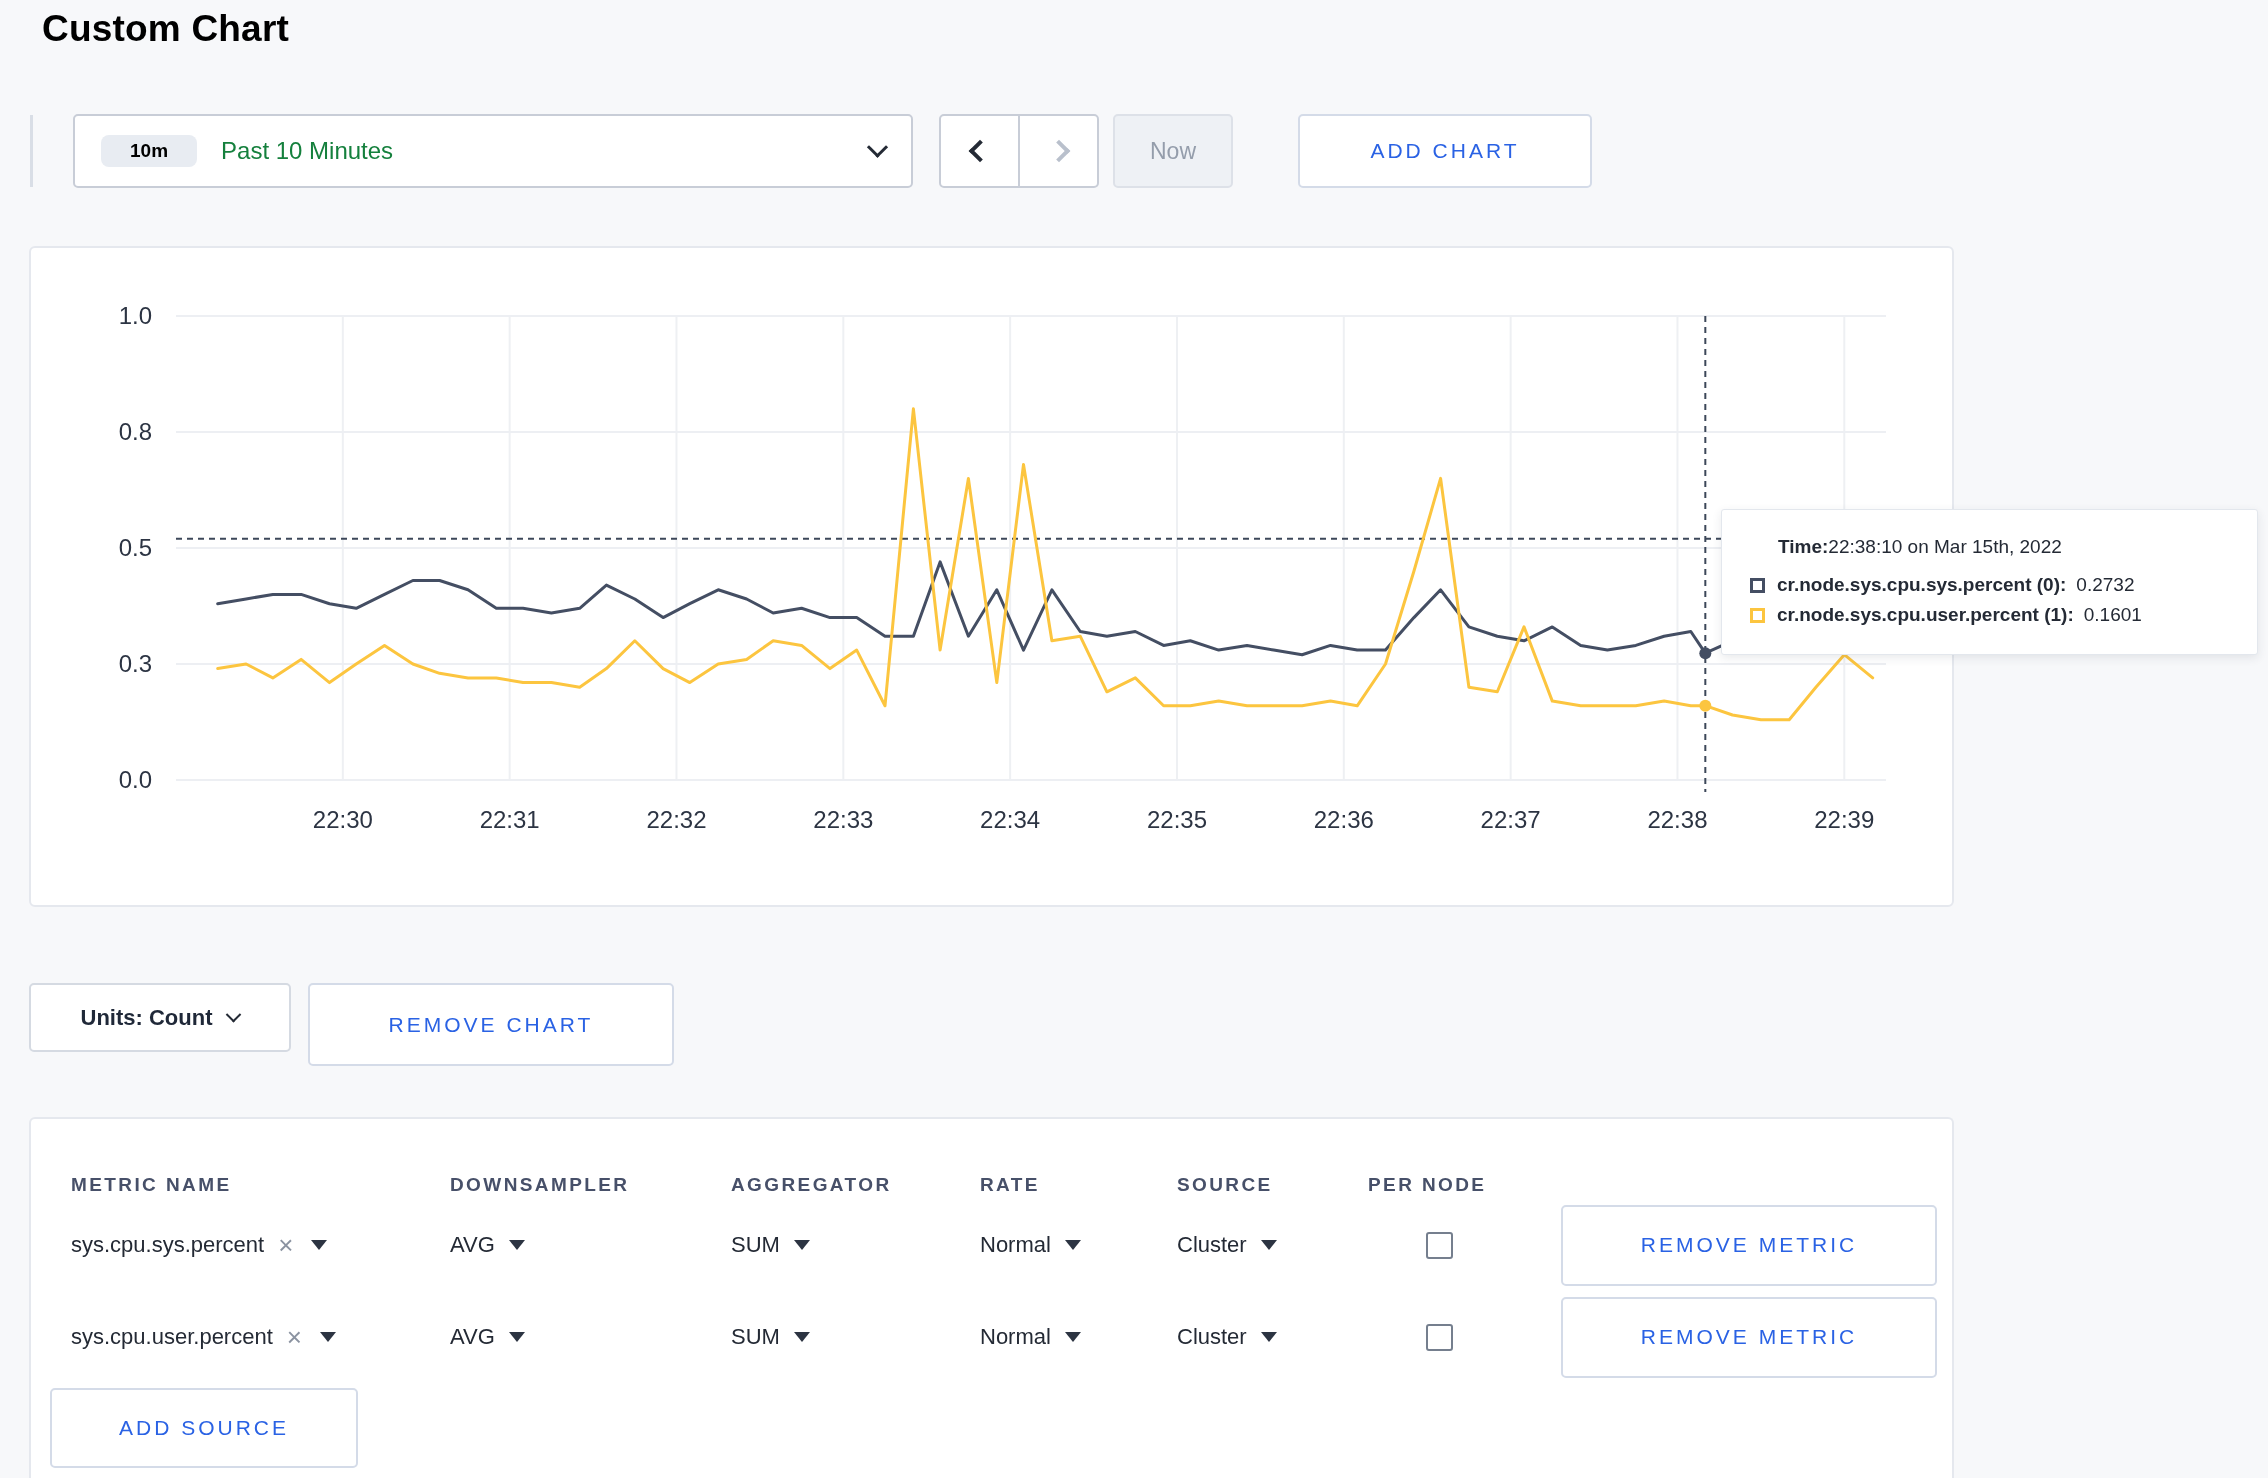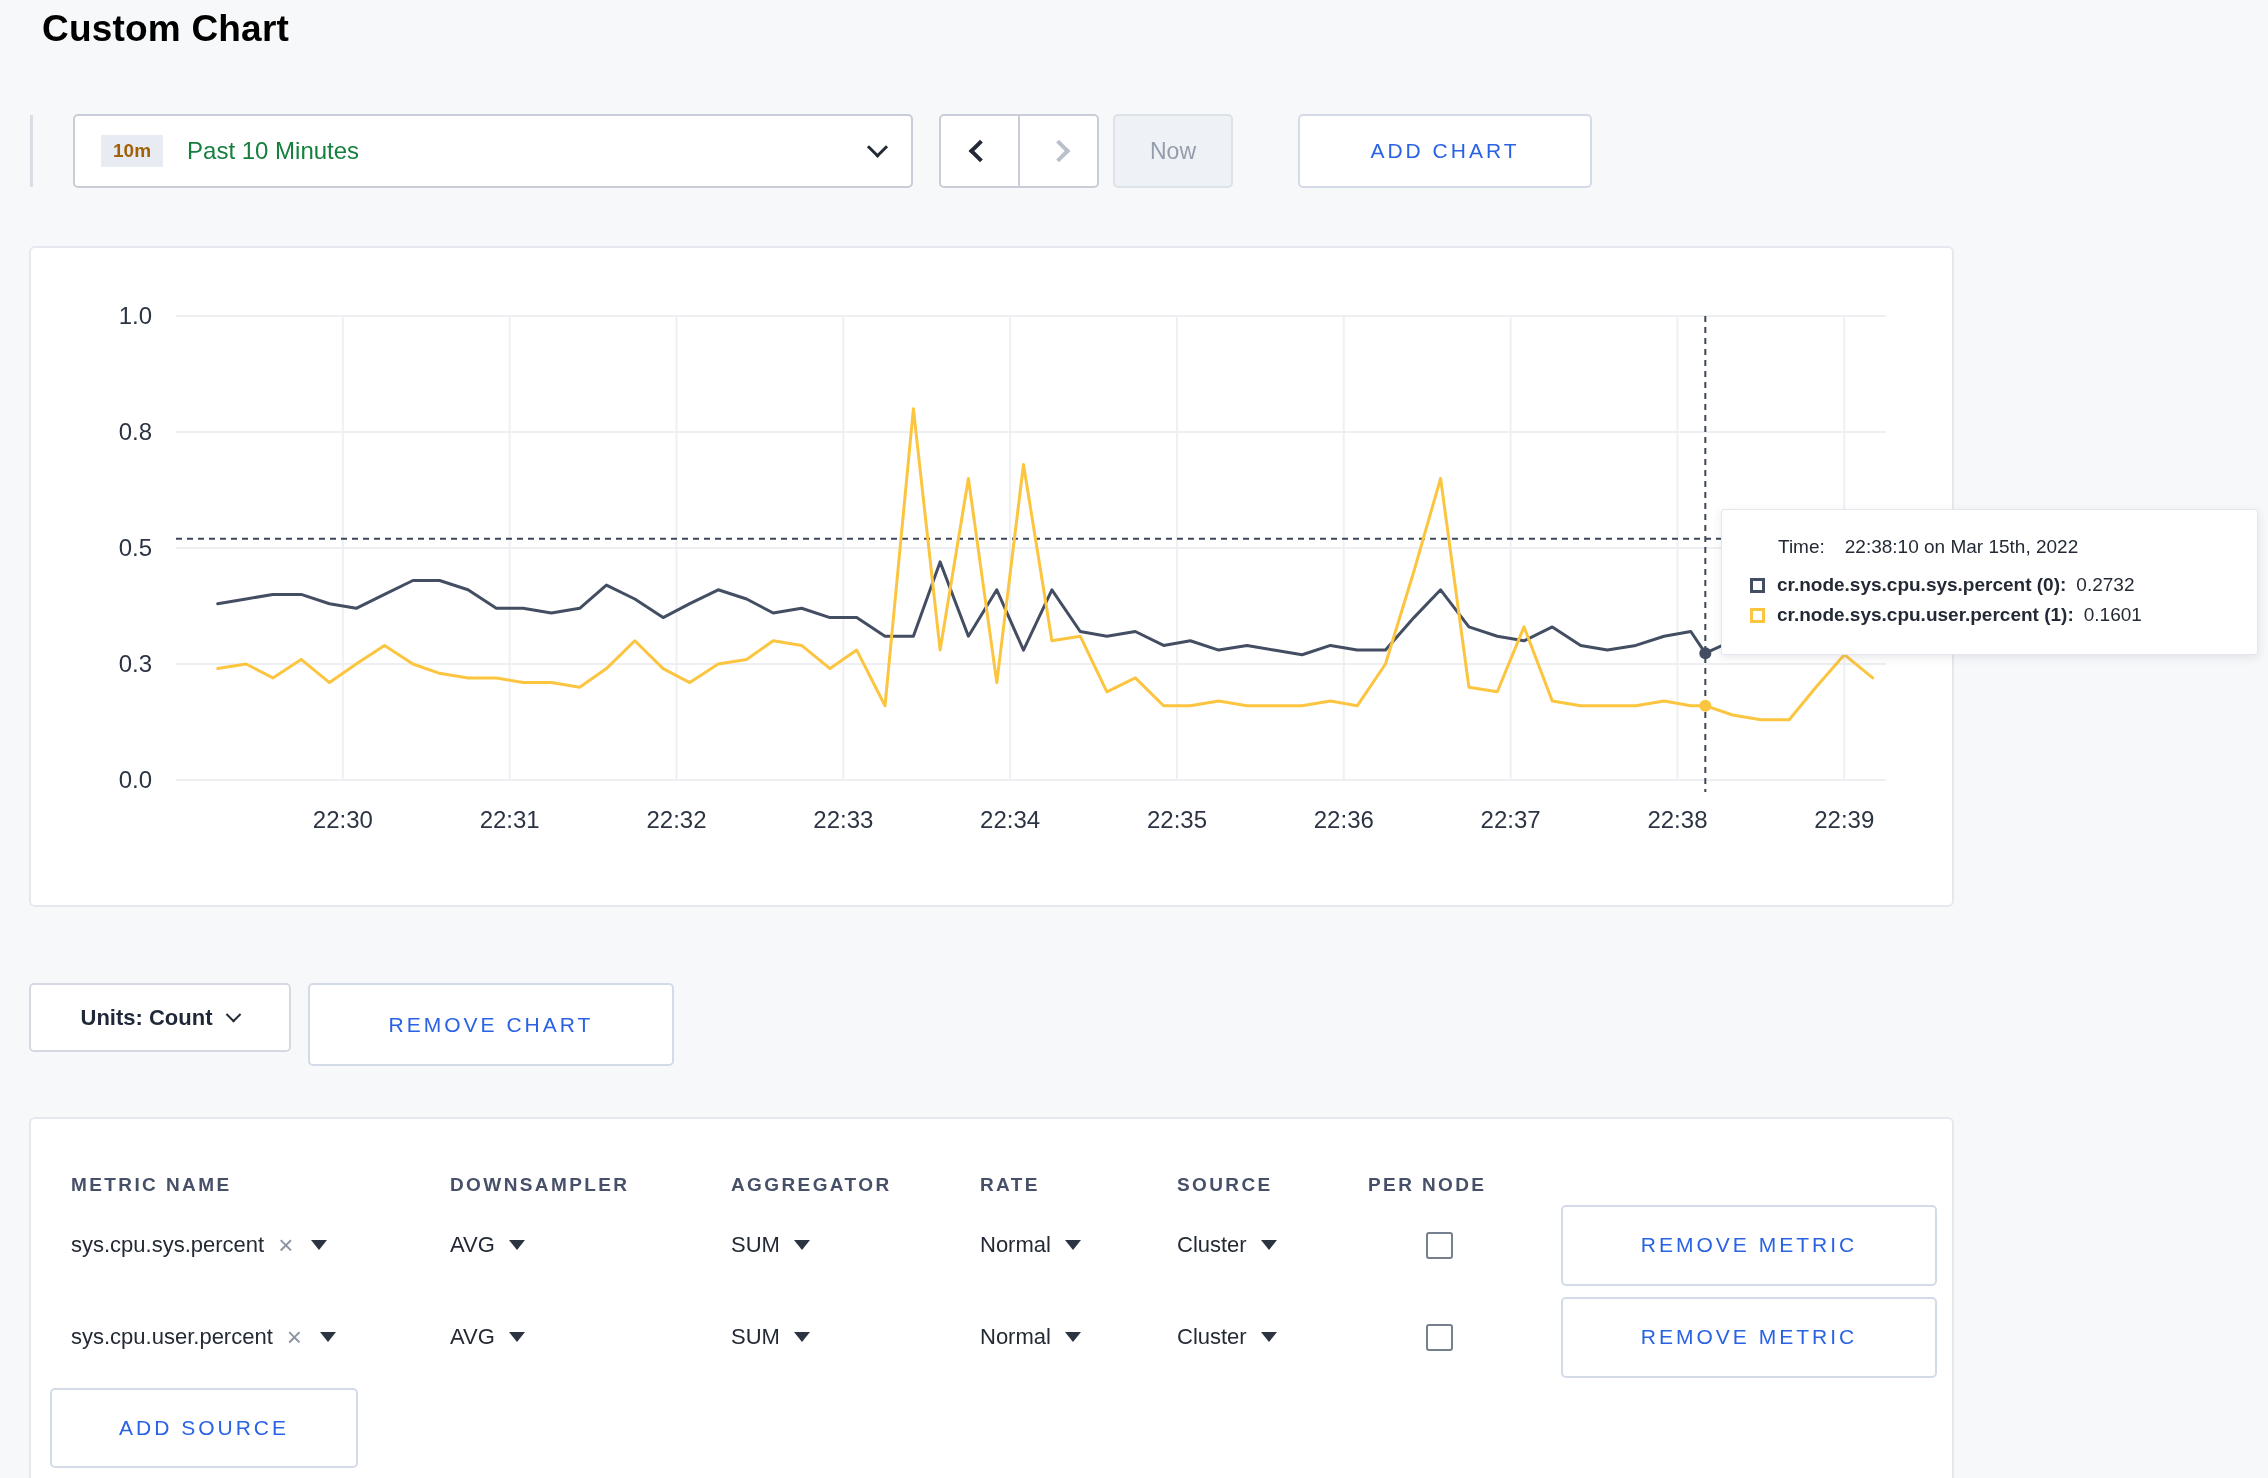--- a/index.html
+++ b/index.html
@@ -16,21 +16,21 @@
   
   .title { position:absolute; left:42px; top:8px; font-size:37px; font-weight:600; color:#000000; letter-spacing:0.2px; }
 
   
   .toolbar { position:absolute; left:30px; top:114px; height:74px; display:flex; align-items:center; }
   .toolbar-rule { width:3px; height:72px; background:#d9dee6; margin-right:40px; }
   .time-select {
     width:840px; height:74px; background:#fff; border:2px solid #c8cdd7; border-radius:5px;
     display:flex; align-items:center; padding:0 26px; cursor:pointer;
   }
-  .badge { background:#e8ecf2; border-radius:0; padding:5px 12px; font-size:19px; font-weight:700; color:#a16207; }
+  .badge { background:#e8ecf2; border-radius:8px; padding:5px 29px; font-size:19px; font-weight:700; color:#000000; }
   .time-label { margin-left:24px; font-size:24px; color:#15803d; }
   .chev-down { margin-left:auto; width:15px; height:15px; border-right:3px solid #242a35; border-bottom:3px solid #242a35; transform:rotate(45deg) translate(-3px,-3px); }
   .pager { display:flex; margin-left:26px; }
   .pager-btn { width:80px; height:74px; background:#fff; border:2px solid #c8cdd7; display:flex; align-items:center; justify-content:center; cursor:pointer; }
   .pager-btn.first { border-radius:5px 0 0 5px; border-right-width:1px; }
   .pager-btn.second { border-radius:0 5px 5px 0; border-left-width:1px; }
   .chev-left { width:16px; height:16px; border-left:4px solid #242a35; border-bottom:4px solid #242a35; transform:rotate(45deg); }
   .chev-right { width:16px; height:16px; border-right:4px solid #b9c0cc; border-top:4px solid #b9c0cc; transform:rotate(45deg); }
   .now-btn {
     margin-left:14px; width:120px; height:74px; background:#eef1f5; border:2px solid #dde1e8; border-radius:5px;
@@ -51,21 +51,21 @@
   .chart-panel svg { display:block; }
   svg text { font-family:"Liberation Sans", sans-serif; }
 
   
   .tooltip {
     position:absolute; left:1721px; top:509px; width:537px; padding:26px 28px 28px 28px;
     background:#fff; border:1px solid #e3e7ed; border-radius:3px;
     box-shadow:0 3px 10px rgba(40,50,70,0.10); z-index:5; font-size:19px;
   }
   .tt-time { padding-left:28px; margin-bottom:16px; }
-  .tt-time .lbl { font-weight:400; margin-right:20px; }
+  .tt-time .lbl { font-weight:700; margin-right:0; }
   .tt-row { display:flex; align-items:center; margin-top:8px; }
   .tt-swatch { width:15px; height:15px; border:3px solid #444e63; margin-right:12px; flex:none; background:#fff; }
   .tt-row .lbl { font-weight:700; margin-right:10px; white-space:nowrap; }
 
   
   .units-btn {
     position:absolute; left:29px; top:983px; width:262px; height:69px;
     background:#fff; border:2px solid #d5dae2; border-radius:5px; cursor:pointer;
     display:flex; align-items:center; justify-content:center; gap:16px;
     font-family:inherit; font-size:22px; font-weight:700; color:#1f2838;

